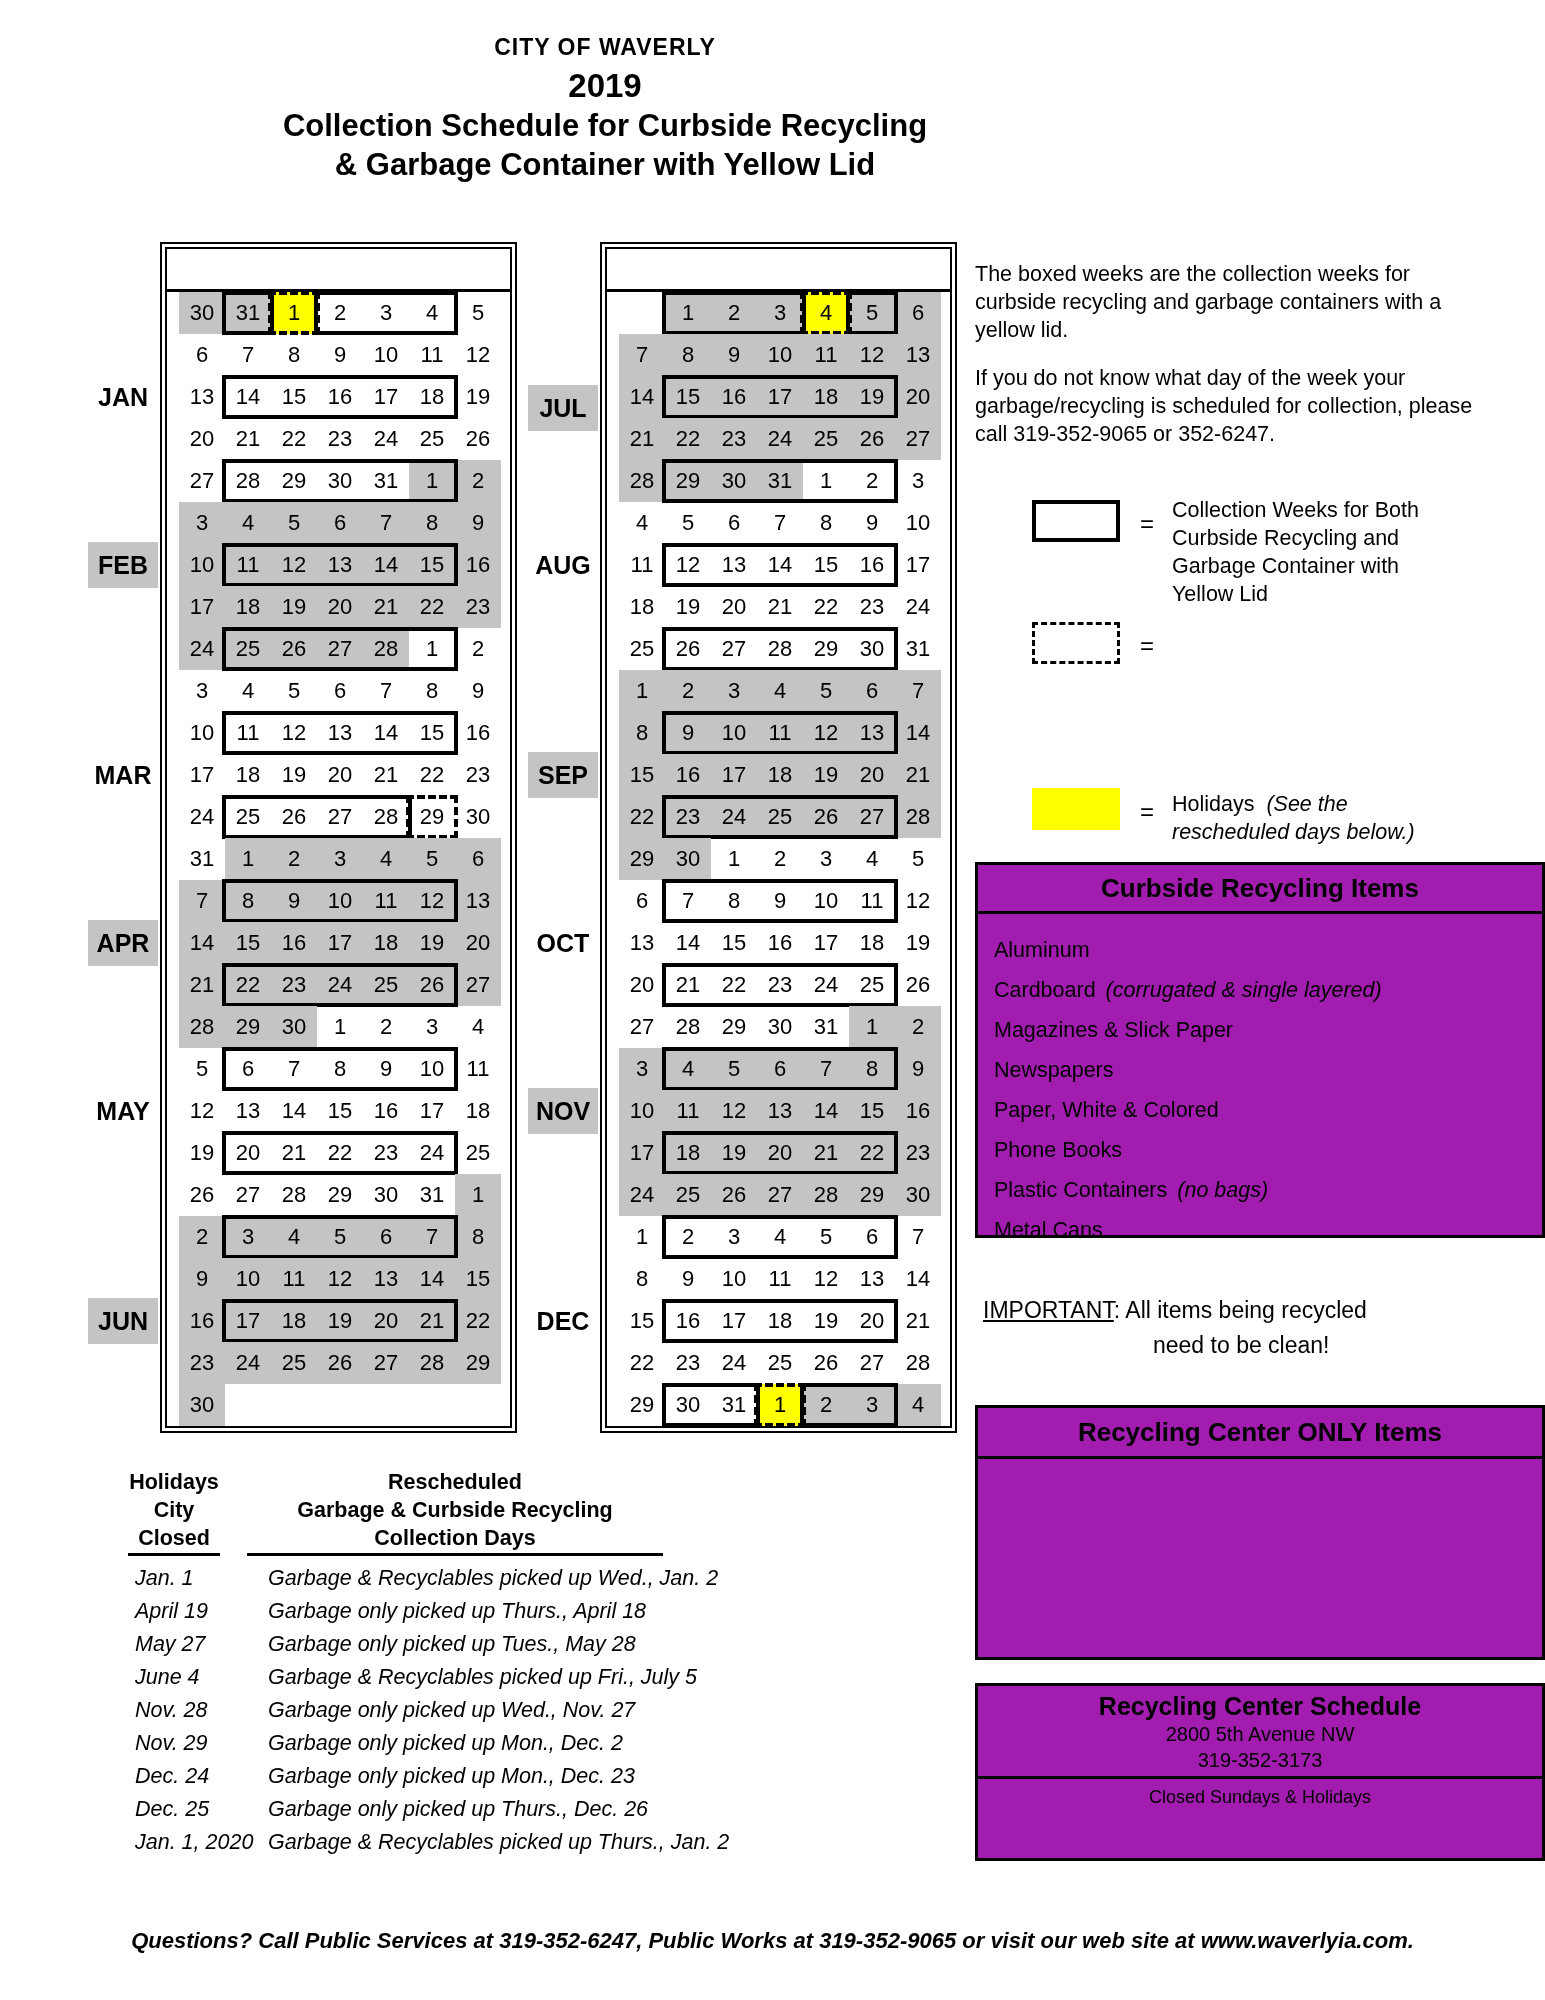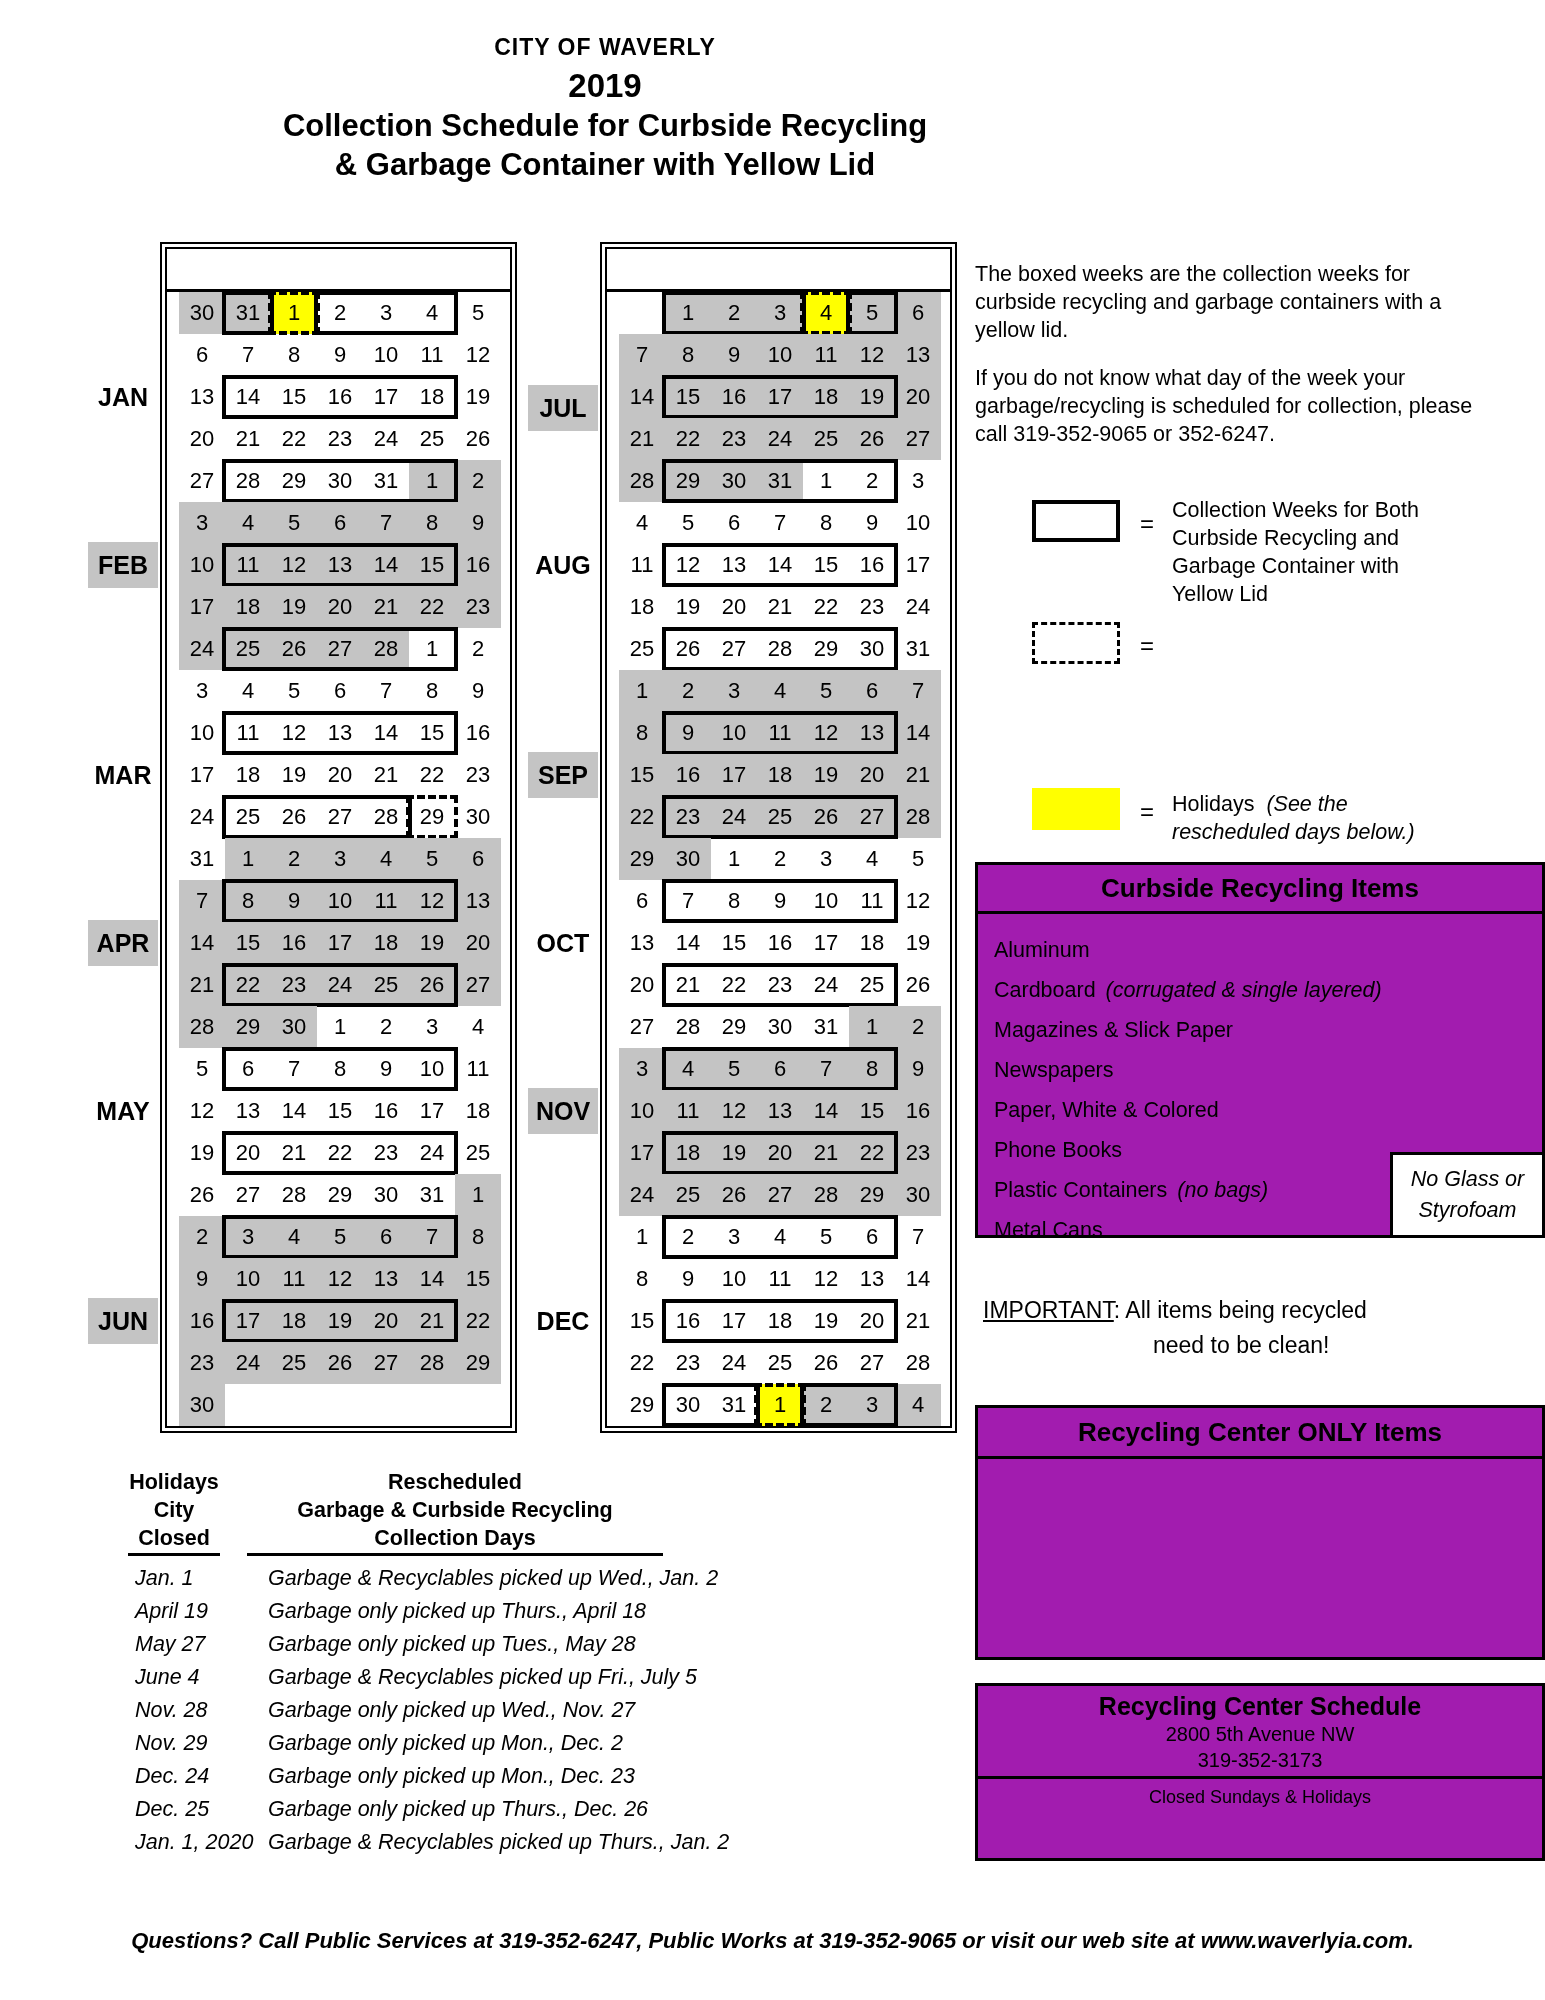--- a/index.html
+++ b/index.html
@@ -697,21 +697,20 @@
         <div class="cr-item">
           <span>Phone Books</span><span class="it"></span>
         </div>
         <div class="cr-item">
           <span>Plastic Containers</span><span class="it">(no bags)</span>
         </div>
         <div class="cr-item">
           <span>Metal Cans</span><span class="it"></span>
         </div>
       </div>
-    <div class="noglass">No Glass or Styrofoam</div>
   </div>
 
   <div class="important">
     <div><span class="lbl">IMPORTANT</span><span>:  All items being recycled</span></div>
     <div class="l2">need to be clean!</div>
   </div>
 
   <div class="rbox centeronly">
     <div class="rbox-title">Recycling Center ONLY Items</div>
     <div class="co-items">

